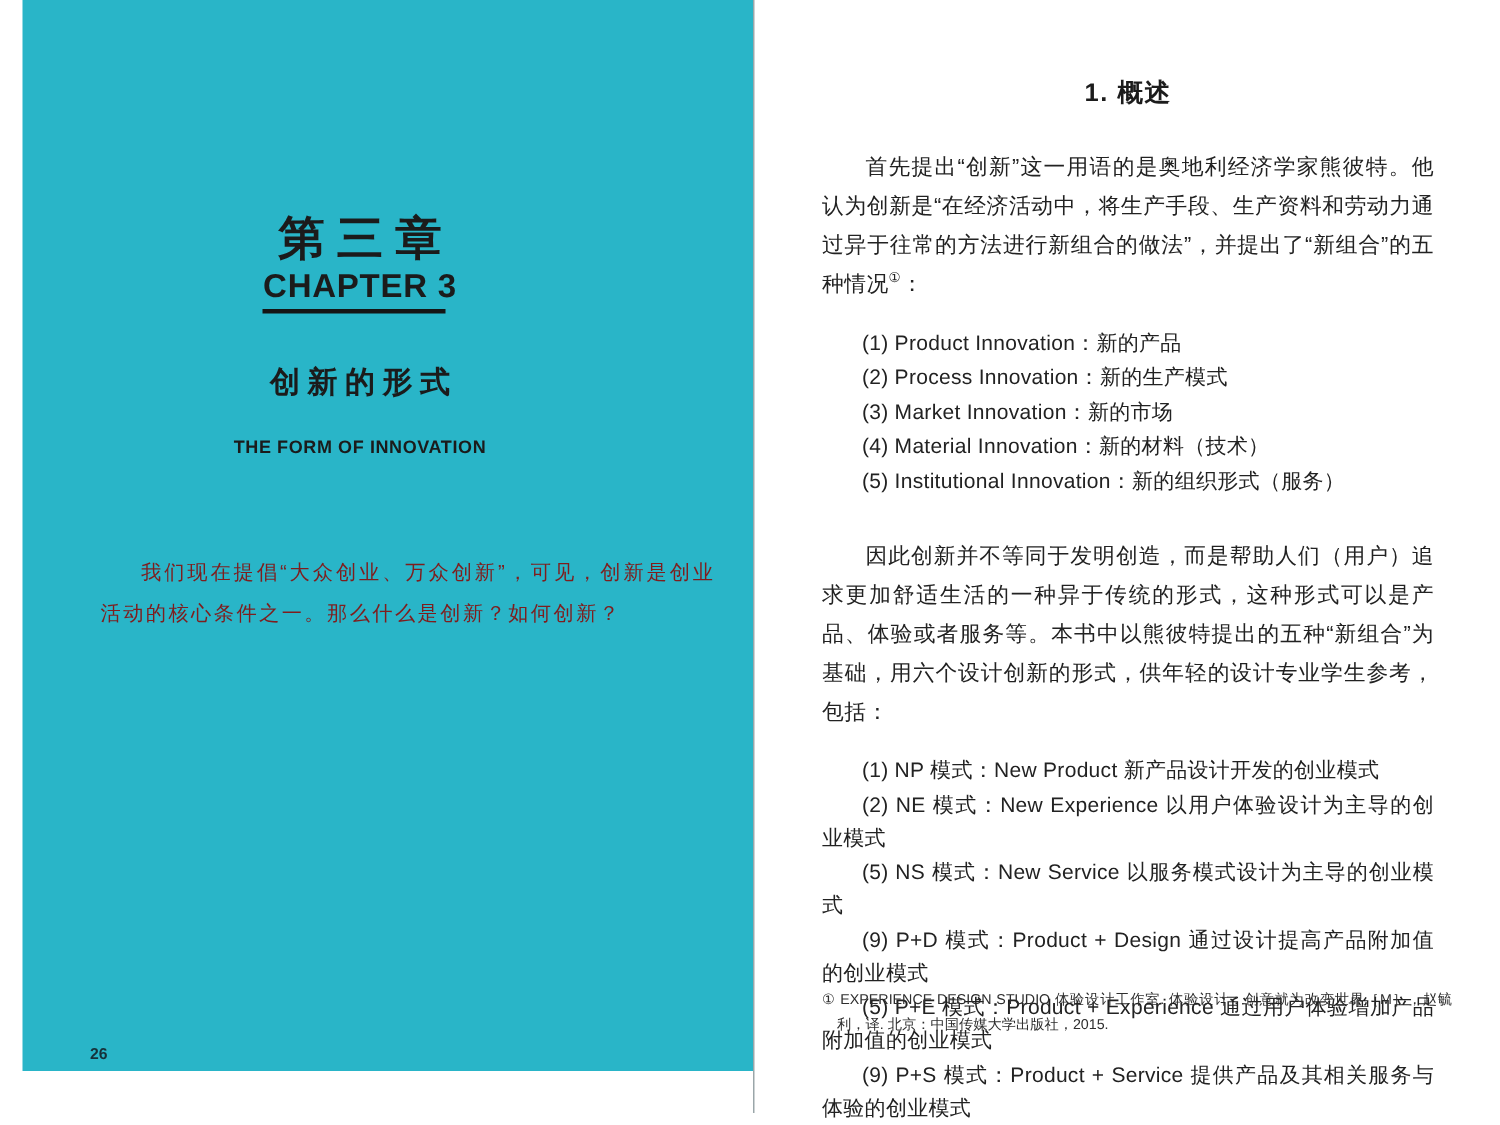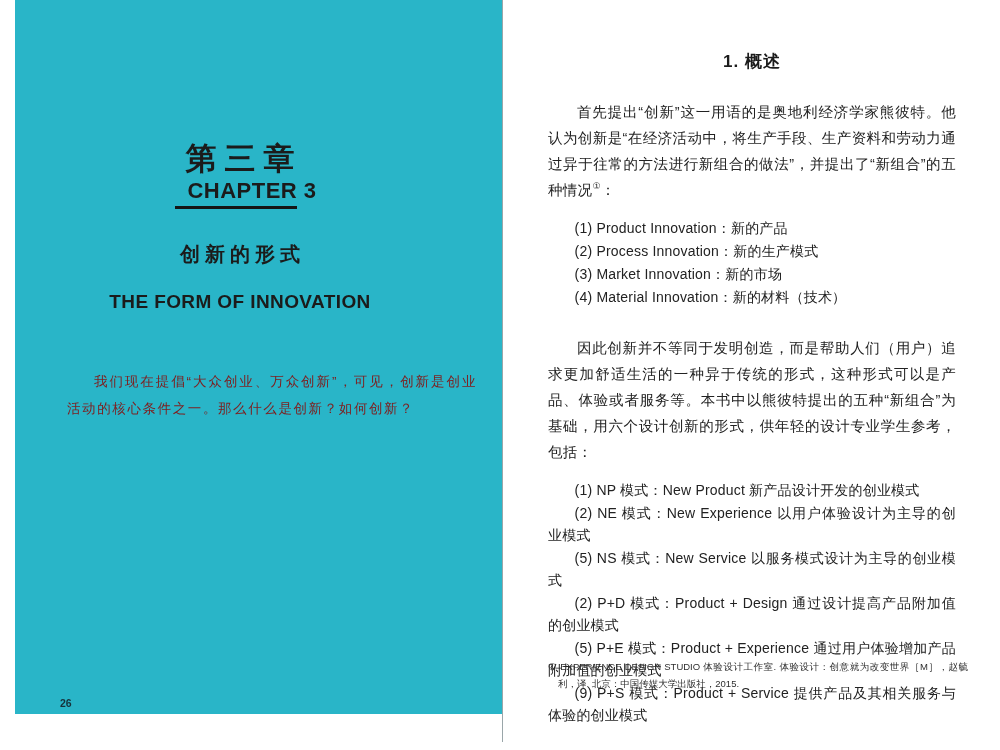--- a/index.html
+++ b/index.html
@@ -19,33 +19,33 @@
     background:#9aa6a9;
   }
   .chapter-block{
     position:absolute;left:0;top:0;width:450px;text-align:center;color:#1b1b1b;
   }
   .chapter-zh{
     position:absolute;left:0;top:138px;width:450px;
     font-size:31px;font-weight:bold;letter-spacing:8px;text-indent:8px;
   }
   .chapter-en{
-    position:absolute;left:12px;top:178px;width:450px;
+    position:absolute;left:0;top:178px;width:450px;
     font-size:22px;font-weight:bold;letter-spacing:0.5px;
   }
   .chapter-divider{
     position:absolute;left:160px;top:206px;width:122px;height:2.5px;background:#151515;
   }
   .title-zh{
     position:absolute;left:0;top:241px;width:450px;
     font-size:20px;font-weight:bold;letter-spacing:5px;text-indent:5px;
   }
   .title-en{
     position:absolute;left:0;top:291px;width:450px;
-    font-size:19px;font-weight:bold;letter-spacing:0.4px;
+    font-size:12px;font-weight:bold;letter-spacing:0.4px;
   }
   .intro{
     position:absolute;left:52px;top:368px;width:410px;
     color:#7f1d1d;font-size:13.5px;line-height:27px;letter-spacing:1.6px;
     text-align:justify;text-indent:2em;margin:0;
   }
   .pagenum{position:absolute;font-size:10.5px;font-weight:bold;}
   .pagenum-left{left:45px;top:697px;color:#16313a;}
   
   .right-page{
@@ -99,29 +99,30 @@
 
       <h2 class="section-heading">1. 概述</h2>
 
       <p class="body-para"><span>首先提出“创新”这一用语的是奥地利经济学家熊彼特。他认为创新是“在经济活动中，将生产手段、生产资料和劳动力通过异于往常的方法进行新组合的做法”，并提出了“新组合”的五种情况</span><sup class="fn-ref">①</sup><span>：</span></p>
 
       <div class="list loose">
         <p>(1) Product Innovation：新的产品</p>
         <p>(2) Process Innovation：新的生产模式</p>
         <p>(3) Market Innovation：新的市场</p>
         <p>(4) Material Innovation：新的材料（技术）</p>
+        <p>(5) Institutional Innovation：新的组织形式（服务）</p>
       </div>
 
       <p class="body-para">因此创新并不等同于发明创造，而是帮助人们（用户）追求更加舒适生活的一种异于传统的形式，这种形式可以是产品、体验或者服务等。本书中以熊彼特提出的五种“新组合”为基础，用六个设计创新的形式，供年轻的设计专业学生参考，包括：</p>
 
       <div class="list">
         <p>(1) NP 模式：New Product 新产品设计开发的创业模式</p>
         <p>(2) NE 模式：New Experience 以用户体验设计为主导的创业模式</p>
         <p>(5) NS 模式：New Service 以服务模式设计为主导的创业模式</p>
-        <p>(2) P+D 模式：Product + Design 通过设计提高产品附加值的创业模式</p>
+        <p>(9) P+D 模式：Product + Design 通过设计提高产品附加值的创业模式</p>
         <p>(5) P+E 模式：Product + Experience 通过用户体验增加产品附加值的创业模式</p>
         <p>(9) P+S 模式：Product + Service 提供产品及其相关服务与体验的创业模式</p>
       </div>
 
     </div>
 
     <p class="footnote">① EXPERIENCE DESIGN STUDIO 体验设计工作室. 体验设计：创意就为改变世界［M］，赵毓利，译. 北京：中国传媒大学出版社，2015.</p>
 
   </div>
 

